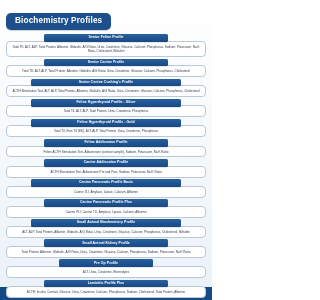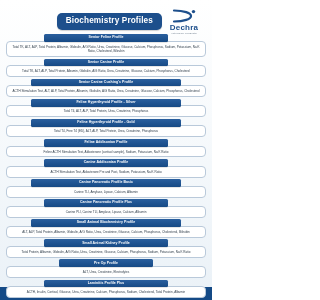--- a/index.html
+++ b/index.html
@@ -14,21 +14,21 @@
     background:
       linear-gradient(180deg,#ffffff 0%,#f4f8fb 55%,#eaf1f7 100%);
     box-sizing:border-box;
     overflow:hidden;
   }
 
   
   .header{
     position:relative;height:34px;
     padding:6px 6px 0 6px;box-sizing:border-box;
-    display:flex;align-items:flex-start;justify-content:flex-end;
+    display:flex;align-items:flex-start;justify-content:flex-start;
   }
   .title-pill{
     margin-top:7px;
     background:#1d4f8c;
     color:#ffffff;
     border-radius:5px;
     padding:4px 9px 5px 9px;
     font-size:8.2px;
     font-weight:bold;
     letter-spacing:0.15px;
@@ -114,30 +114,20 @@
   }
   .footer .f2{opacity:.85;}
 </style>
 </head>
 <body>
 
 <div class="page">
 
   <div class="header">
     <div class="title-pill">Biochemistry Profiles</div>
-    <div class="logo">
-      <span>
-        <svg width="26" height="14" viewBox="0 0 26 14" aria-hidden="true">
-          <path d="M3 1.5 C13 1.5, 20 4, 20 7 C20 10, 13 12.5, 3 12.5" fill="none" stroke="#1d4f8c" stroke-width="2.2" stroke-linecap="round"></path>
-          <circle cx="22.5" cy="2.6" r="1.7" fill="#1d4f8c"></circle>
-        </svg>
-      </span>
-      <div class="logo-word">Dechra</div>
-      <div class="logo-sub">Veterinary Products</div>
-    </div>
   </div>
 
   <div class="content">
 
     <div class="profile">
       <div class="bar">Senior Feline Profile</div>
       <div class="tests">Total TK, ALT, ALP, Total Protein, Albumin, Globulin, A/G Ratio, Urea, Creatinine, Glucose, Calcium, Phosphorus, Sodium, Potassium, Na:K Ratio, Cholesterol, Bilirubin</div>
     </div>
 
     <div class="profile">

